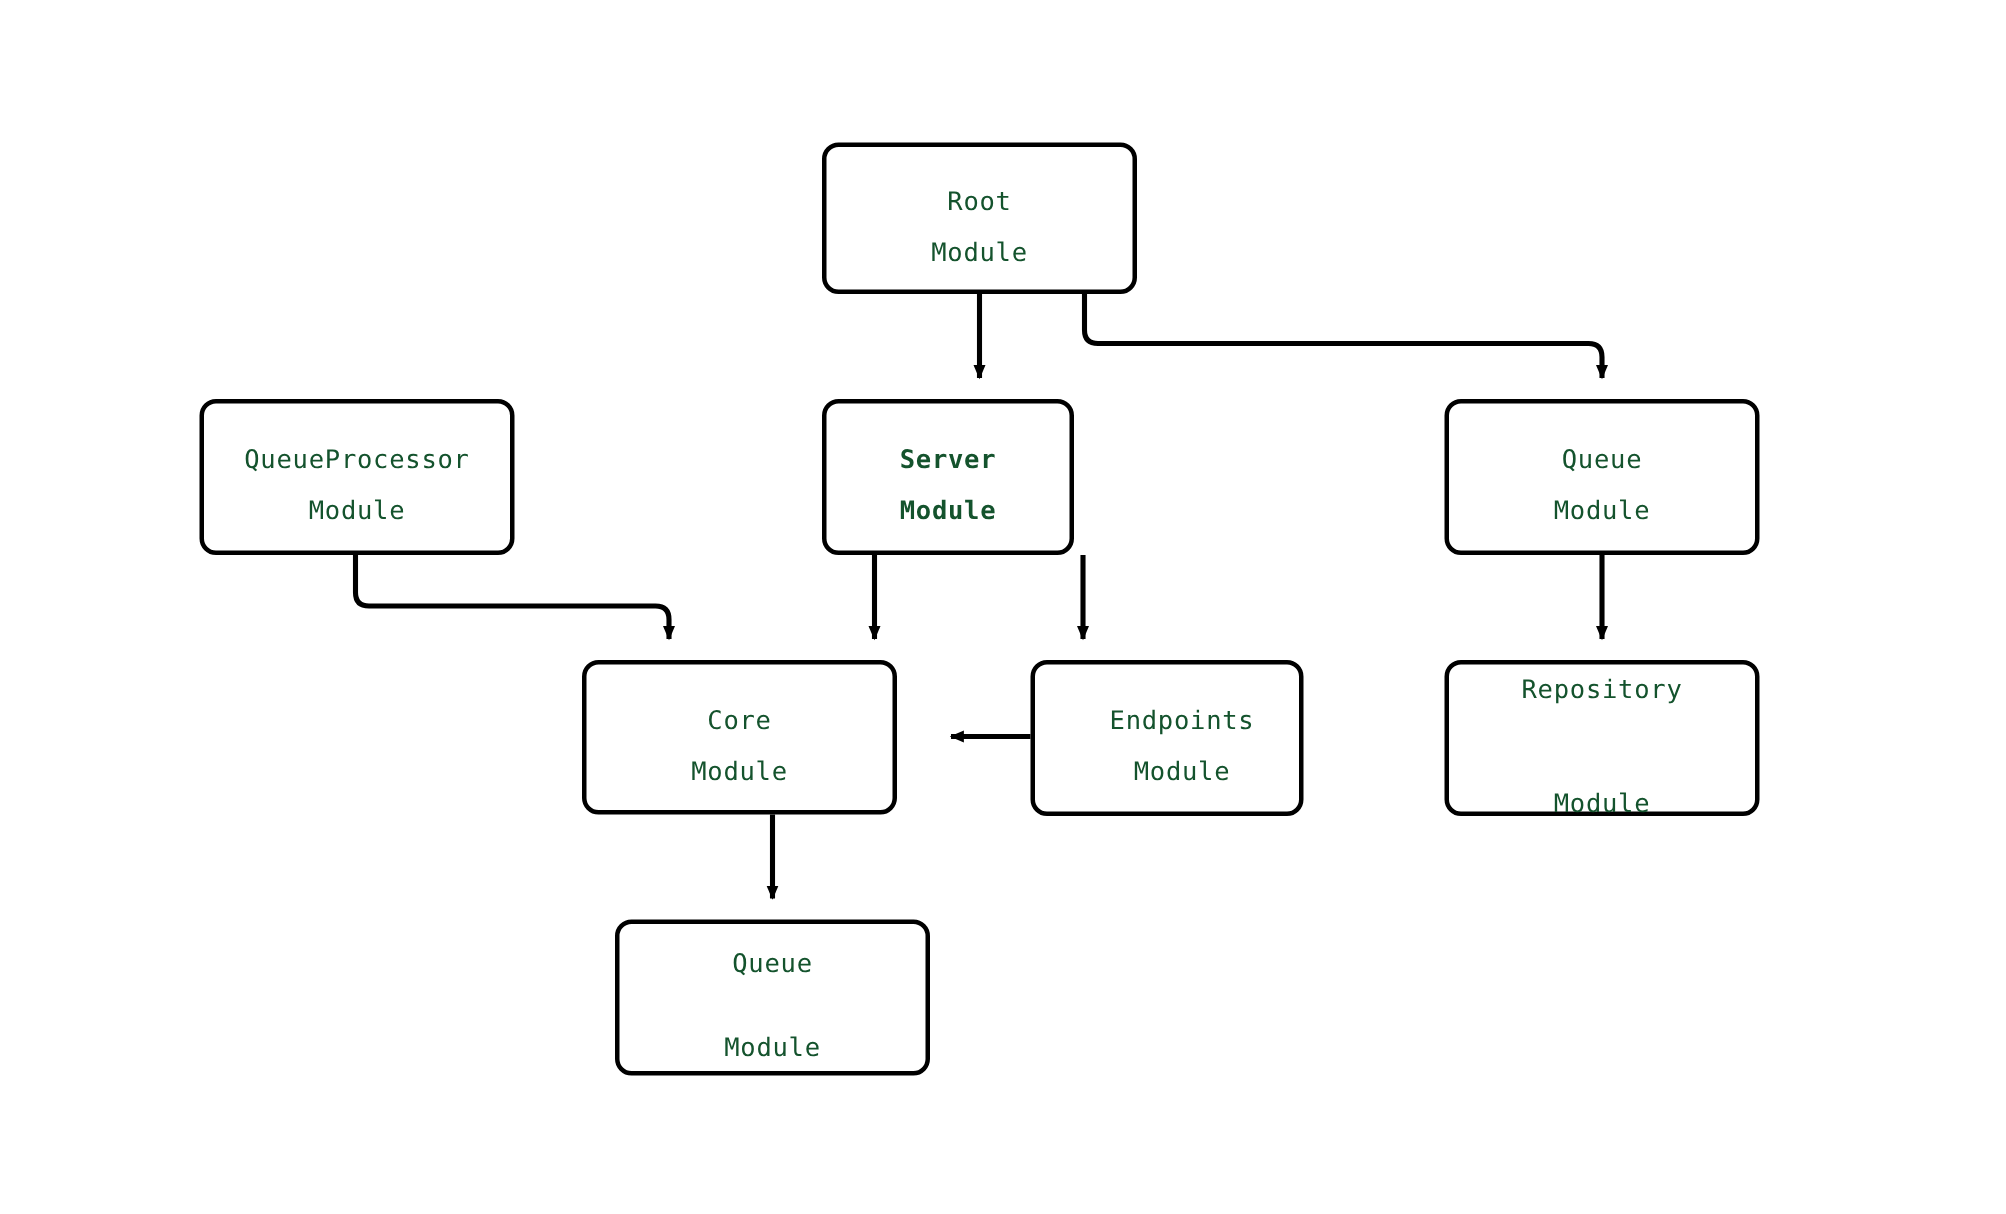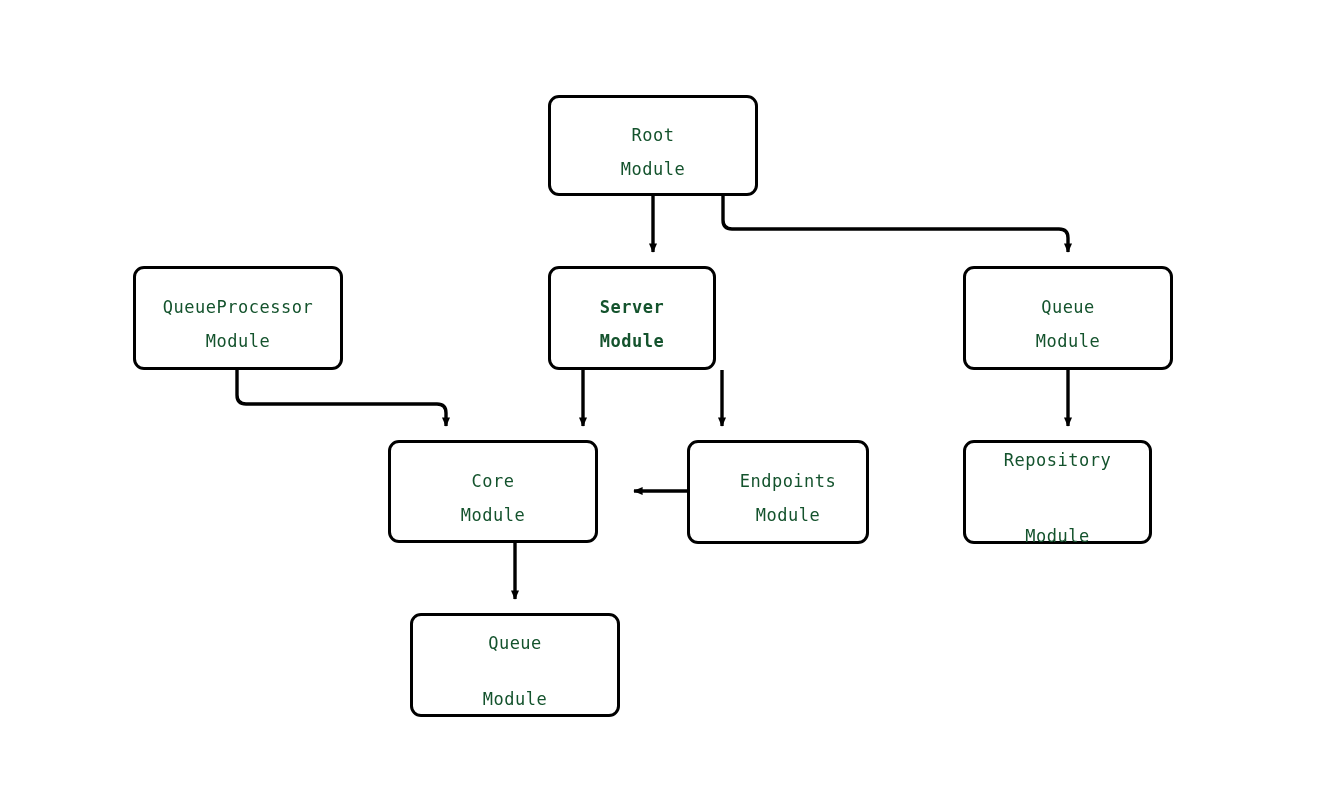--- a/index.html
+++ b/index.html
@@ -100,21 +100,21 @@
   <div class="node" style="left:388px; top:440px; width:210px; height:103px;">
     <div class="node-line">Core</div>
     <div class="node-line">Module</div>
   </div>
 
   <div class="node" style="left:687px; top:440px; width:182px; height:104px;padding-left:20px;">
     <div class="node-line">Endpoints</div>
     <div class="node-line">Module</div>
   </div>
 
-  <div class="node" style="left:963px; top:440px; width:189px; height:104px;gap:42px;">
+  <div class="node" style="left:963px; top:440px; width:210px; height:104px;gap:42px;">
     <div class="node-line">Repository</div>
     <div class="node-line">Module</div>
   </div>
 
   <div class="node" style="left:410px; top:613px; width:210px; height:104px;gap:22px;">
     <div class="node-line">Queue</div>
     <div class="node-line">Module</div>
   </div>
 
 </div>

